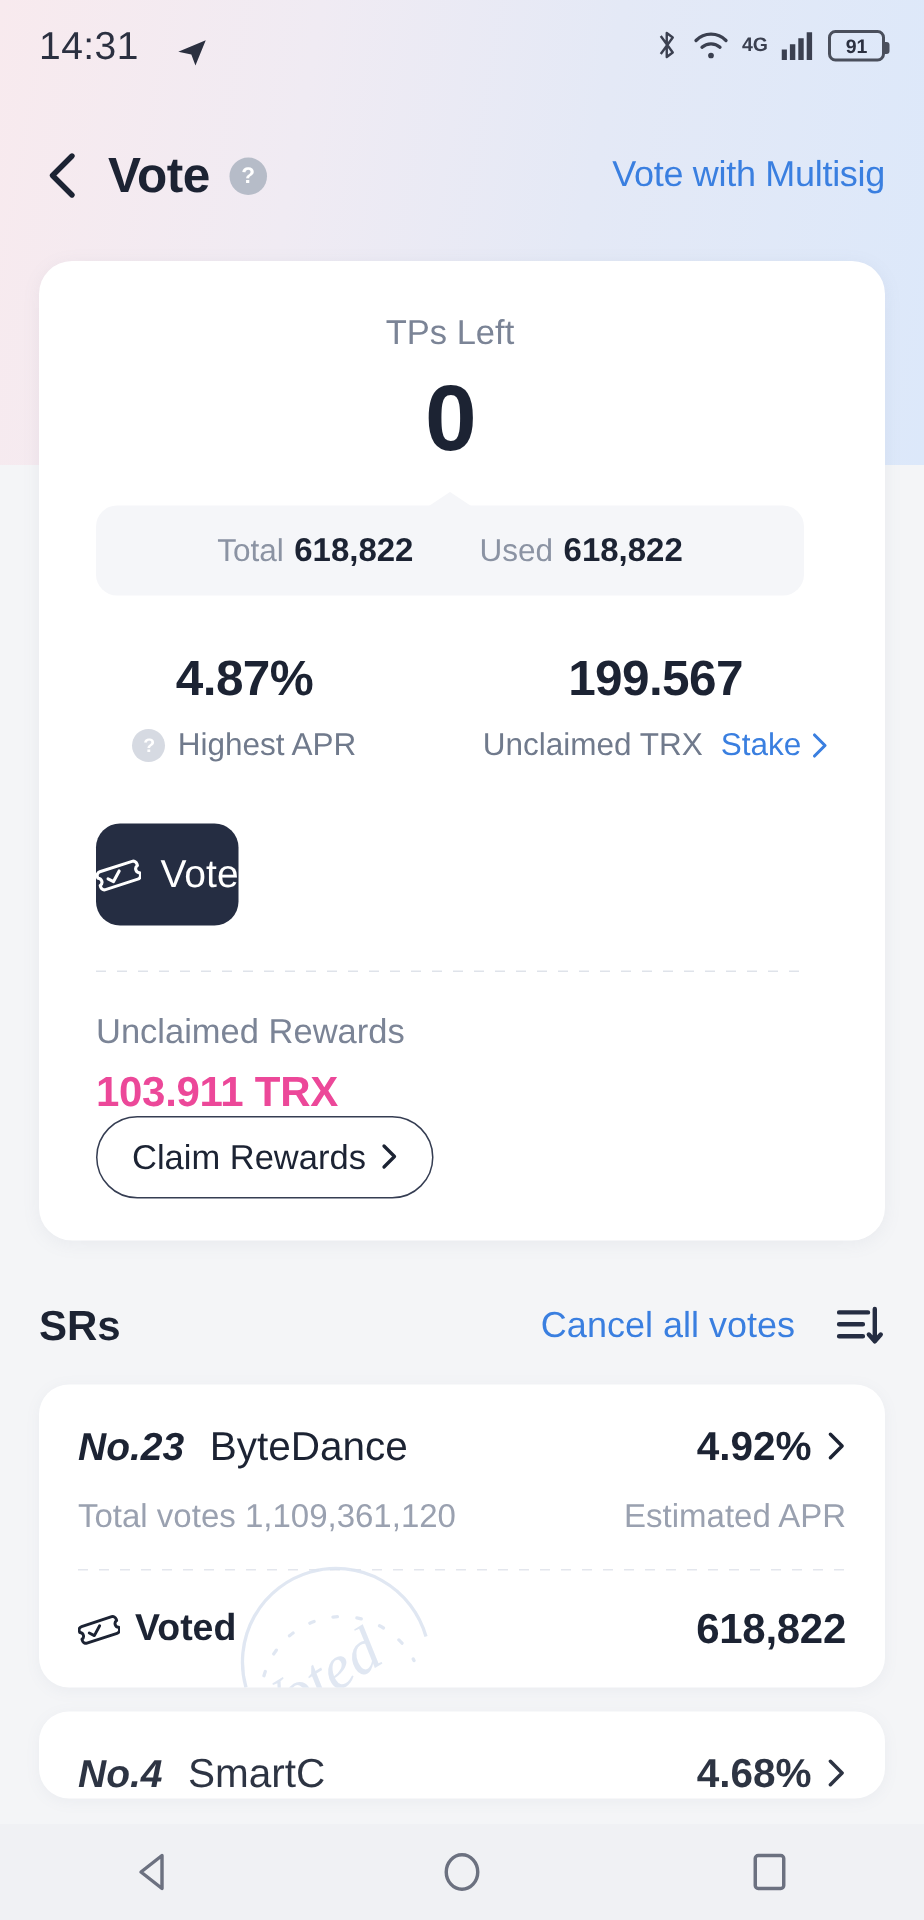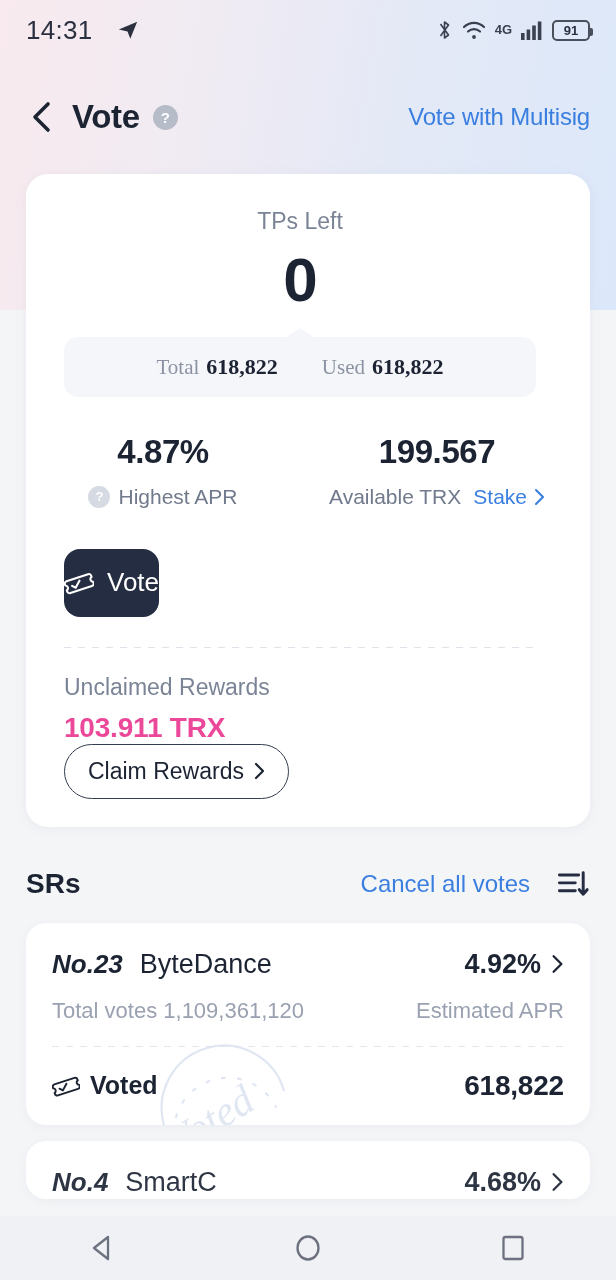--- a/index.html
+++ b/index.html
@@ -19,21 +19,21 @@
   .top-gradient{
     position:absolute; top:0; left:0; width:616px; height:310px;
     background:linear-gradient(100deg,#f8eaee 0%, #f0ebf3 32%, #e4e9f6 62%, #dce8fa 100%);
   }
 
   
   .statusbar{
     position:relative; height:60px; display:flex; align-items:center;
     justify-content:space-between; padding:0 26px;
   }
-  .status-left{ display:flex; align-items:center; gap:24px; }
+  .status-left{ display:flex; align-items:flex-end; gap:24px; }
   .clock{ font-size:26px; color:#2b3040; letter-spacing:.3px; }
   .status-right{ display:flex; align-items:center; gap:9px; }
   .sicon{ display:block; }
   .battery{
     position:relative; width:38px; height:21px; border:2px solid #4a4f5c;
     border-radius:5px; display:flex; align-items:center; justify-content:center;
   }
   .battery:after{
     content:""; position:absolute; right:-5px; top:6px; width:3px; height:8px;
     background:#4a4f5c; border-radius:0 2px 2px 0;
@@ -62,21 +62,21 @@
     position:relative; margin:22px 26px 0 26px; background:#ffffff;
     border-radius:22px; padding:34px 16px 28px 0;
     box-shadow:0 2px 12px rgba(120,130,160,.09);
   }
   .tps-label{ text-align:center; font-size:23px; color:#7b8496; }
   .tps-value{
     text-align:center; font-size:62px; font-weight:bold; color:#1c2333;
     line-height:1.25; margin-top:6px; letter-spacing:-1px;
   }
 
-  .chip-wrap{ position:relative; margin:18px 38px 0 38px;font-family:Liberation Serif, serif; }
+  .chip-wrap{ position:relative; margin:18px 38px 0 38px; }
   .chip-notch{
     position:absolute; top:-9px; left:50%; transform:translateX(-50%);
     width:0; height:0; border-left:15px solid transparent;
     border-right:15px solid transparent; border-bottom:10px solid #f5f6f9;
   }
   .chip{
     background:#f5f6f9; border-radius:14px; height:60px;
     display:flex; align-items:center; justify-content:center; gap:44px;
   }
   .chip-item{ font-size:21px; color:#8b93a3; }
@@ -239,21 +239,21 @@
       <div class="stat">
         <div class="stat-value">4.87%</div>
         <div class="stat-sub">
           <span class="q-badge">?</span>
           <span>Highest APR</span>
         </div>
       </div>
       <div class="stat">
         <div class="stat-value">199.567</div>
         <div class="stat-sub">
-          <span>Available TRX</span>
+          <span>Unclaimed TRX</span>
           <span class="stake-link">Stake</span>
           <svg width="11" height="18" viewBox="0 0 11 18" style="margin-left:-1px;">
             <path d="M2 2 L9 9 L2 16" fill="none" stroke="#3a7fe0" stroke-width="2.1" stroke-linecap="round" stroke-linejoin="round"></path>
           </svg>
         </div>
       </div>
     </div>
 
     <button class="vote-btn">
       <svg width="30" height="30" viewBox="0 0 26 26">

